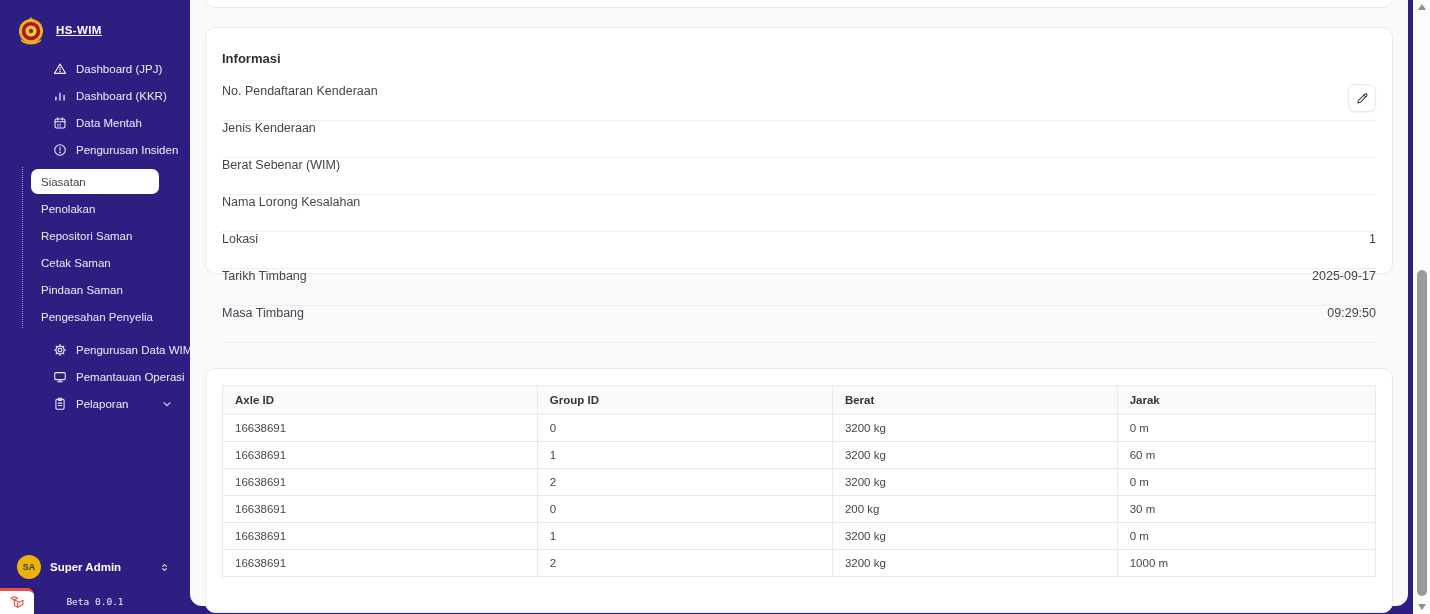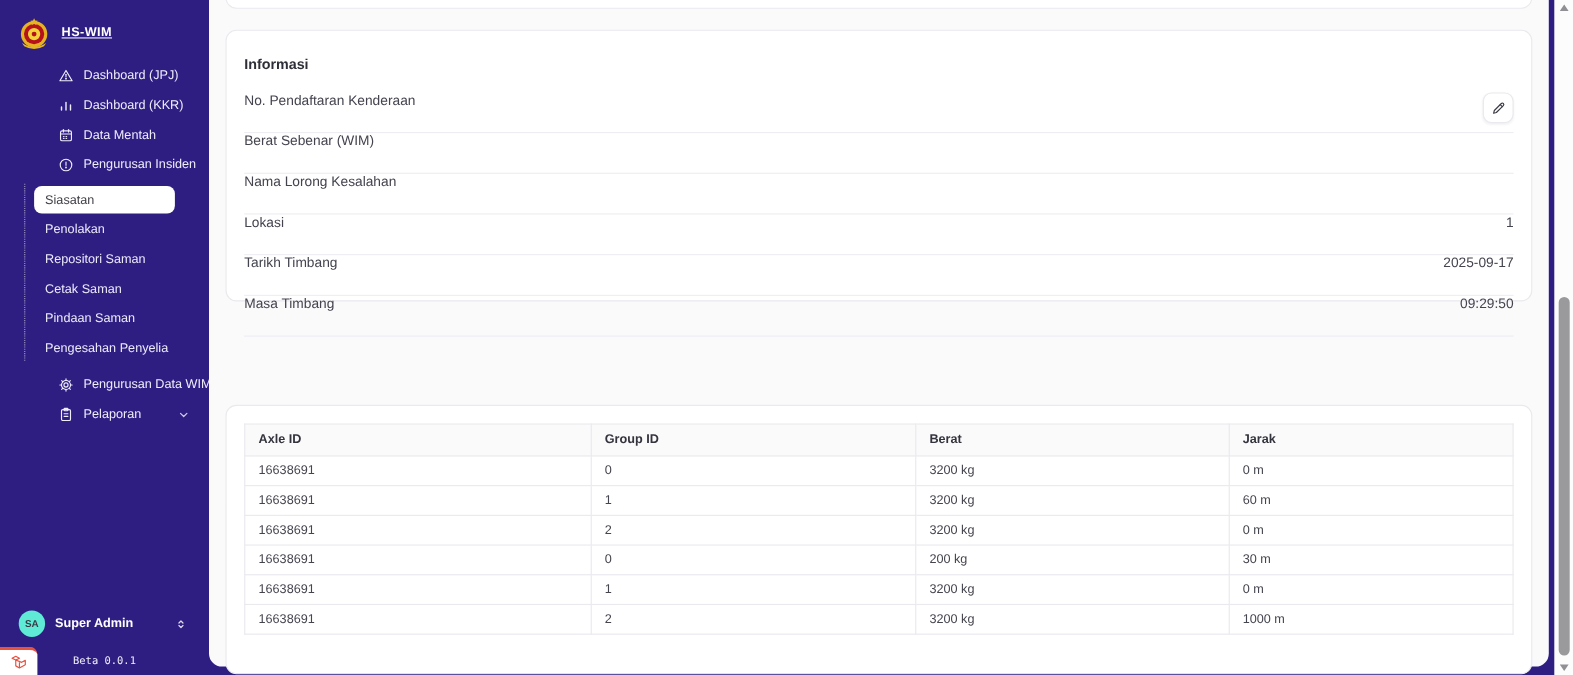--- a/index.html
+++ b/index.html
@@ -24,21 +24,21 @@
   .submenu::before { content:""; position:absolute; left:22px; top:4px; bottom:8px;
                      border-left:1px dotted rgba(255,255,255,.55); }
   .sub-item { height:27px; display:flex; align-items:center; font-size:11.5px;
               color:#eceafa; padding-left:41px; cursor:pointer; white-space:nowrap; }
   .sub-item.active { padding-left:0; }
   .sub-item.active .pill { margin-left:31px; width:128px; height:25px; background:#ffffff;
               border-radius:7px; color:#3f3f46; display:flex; align-items:center;
               padding-left:10px; font-size:11.5px; position:relative; z-index:1; }
   .user-row { position:absolute; bottom:30px; left:0; right:0; height:34px;
               display:flex; align-items:center; gap:9px; padding:0 20px 0 17px; cursor:pointer; }
-  .avatar { width:24px; height:24px; border-radius:50%; background:#5eead4; color:#3b3b47;
+  .avatar { width:24px; height:24px; border-radius:50%; background:#eab308; color:#3b3b47;
             font-size:9px; font-weight:bold; display:flex; align-items:center; justify-content:center; }
   .user-name { font-size:11.5px; font-weight:bold; color:#ffffff; }
   .user-row .chev { margin-left:auto; width:11px; height:13px; opacity:.9; }
   .beta { position:absolute; bottom:7px; left:0; width:100%; text-align:center;
           font-family:"DejaVu Sans Mono",monospace; font-size:9.5px; color:#f0eff9; }
   .debugbar { position:absolute; bottom:0; left:0; width:34px; height:26px; background:#ffffff;
               border-top:3px solid #e8503f; border-top-right-radius:7px; display:flex;
               align-items:center; justify-content:center; cursor:pointer; }
 
   
@@ -169,20 +169,31 @@
           <line x1="12" y1="2.5" x2="12" y2="5"></line>
           <line x1="12" y1="19" x2="12" y2="21.5"></line>
           <line x1="2.5" y1="12" x2="5" y2="12"></line>
           <line x1="19" y1="12" x2="21.5" y2="12"></line>
           <line x1="5.3" y1="5.3" x2="7" y2="7"></line>
           <line x1="17" y1="17" x2="18.7" y2="18.7"></line>
           <line x1="18.7" y1="5.3" x2="17" y2="7"></line>
           <line x1="7" y1="17" x2="5.3" y2="18.7"></line>
         </svg>
       <span>Pengurusan Data WIM</span>
+      <svg class="chev" viewBox="0 0 24 24" fill="none" stroke="currentColor" stroke-width="2.6" stroke-linecap="round" stroke-linejoin="round">
+          <polyline points="5,9 12,16 19,9"></polyline>
+        </svg>
+    </div>
+    <div class="nav-item">
+      <svg class="mi" viewBox="0 0 24 24" fill="none" stroke="currentColor" stroke-width="1.8" stroke-linecap="round" stroke-linejoin="round">
+          <rect x="3" y="4.5" width="18" height="12" rx="2"></rect>
+          <line x1="12" y1="16.5" x2="12" y2="20"></line>
+          <line x1="8" y1="20" x2="16" y2="20"></line>
+        </svg>
+      <span>Pemantauan Operasi</span>
       <svg class="chev" viewBox="0 0 24 24" fill="none" stroke="currentColor" stroke-width="2.6" stroke-linecap="round" stroke-linejoin="round">
           <polyline points="5,9 12,16 19,9"></polyline>
         </svg>
     </div>
     <div class="nav-item">
       <svg class="mi" viewBox="0 0 24 24" fill="none" stroke="currentColor" stroke-width="1.8" stroke-linecap="round" stroke-linejoin="round">
           <rect x="5" y="4" width="14" height="17" rx="2"></rect>
           <rect x="9" y="2.2" width="6" height="3.6" rx="1"></rect>
           <line x1="9" y1="10.5" x2="15" y2="10.5"></line>
           <line x1="9" y1="14.5" x2="15" y2="14.5"></line>
@@ -222,20 +233,24 @@
     <div class="field-row">
       <span class="field-label">No. Pendaftaran Kenderaan</span>
       <button class="edit-btn">
         <svg viewBox="0 0 24 24" fill="none" stroke="#3a3a44" stroke-width="1.9" stroke-linecap="round" stroke-linejoin="round">
           <path d="M16.3 3.9 a2.4 2.4 0 0 1 3.4 3.4 L8 19 l-4.6 1.2 L4.6 15.6 Z"></path>
             <line x1="14.5" y1="5.7" x2="17.9" y2="9.1"></line>
         </svg>
       </button>
     </div>
     <div class="field-row">
+      <span class="field-label">Jenis Kenderaan</span>
+      <span class="field-value"></span>
+    </div>
+    <div class="field-row">
       <span class="field-label">Berat Sebenar (WIM)</span>
       <span class="field-value"></span>
     </div>
     <div class="field-row">
       <span class="field-label">Nama Lorong Kesalahan</span>
       <span class="field-value"></span>
     </div>
     <div class="field-row">
       <span class="field-label">Lokasi</span>
       <span class="field-value">1</span>

